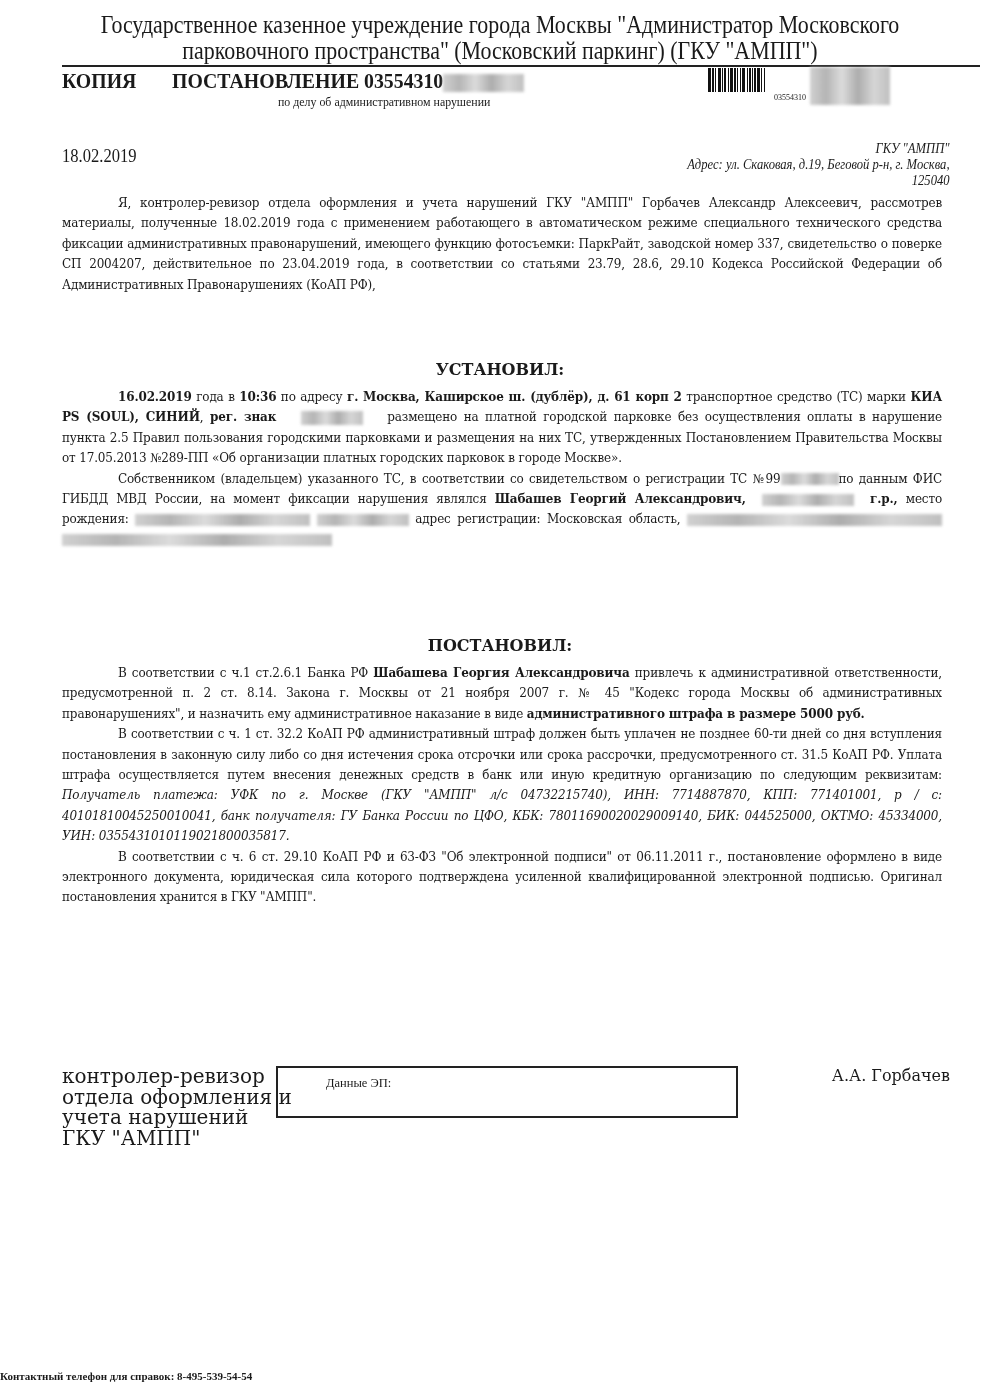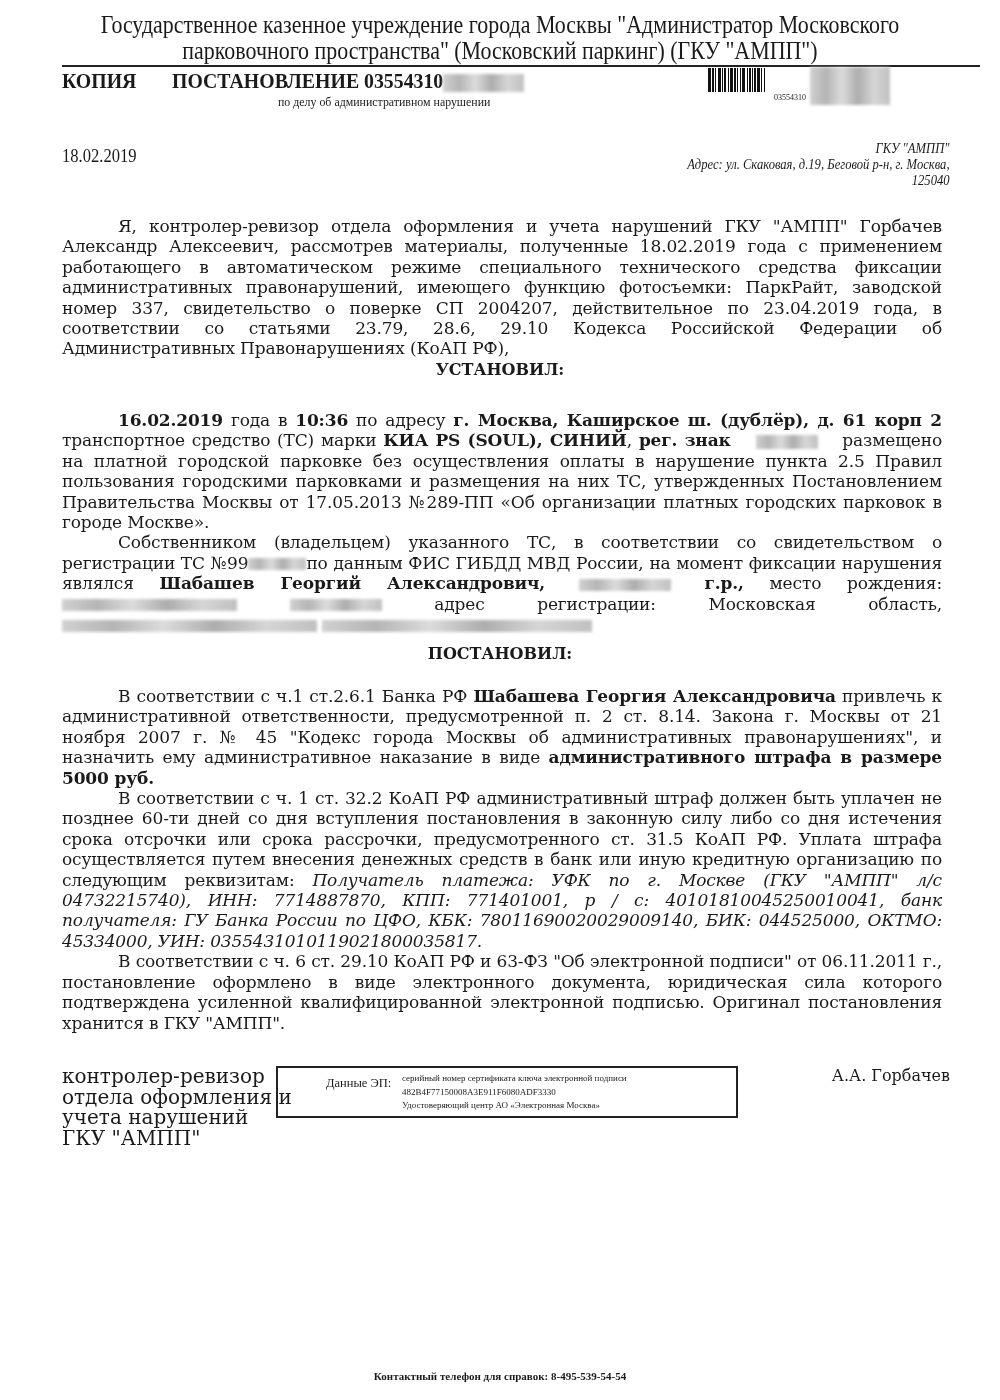--- a/index.html
+++ b/index.html
@@ -21,34 +21,34 @@
   .barcode span { display:block; height:100%; background:#111; }
   .bc-blur { position:absolute; left:810px; top:67px; width:80px; height:38px; }
   .bc-num { position:absolute; left:774px; top:93px; font-family:"Liberation Serif", serif; font-size:8px; }
 
   .date { position:absolute; left:62px; top:146px; font-family:"Liberation Serif", serif; font-size:18px;
           transform:scaleX(0.92); transform-origin:0 0; }
   .org-block { position:absolute; right:50px; top:141px; text-align:right; font-family:"Liberation Serif", serif;
                font-style:italic; font-size:14px; line-height:16px; transform:scaleX(0.9); transform-origin:100% 0; }
 
   .body-text { position:absolute; left:62px; width:880px; font-family:"DejaVu Serif", serif;
-               font-size:17px; line-height:20.4px; text-align:justify; letter-spacing:-0.15px;margin-top:23px; }
+               font-size:12px; line-height:20.4px; text-align:justify; letter-spacing:-0.15px; }
   .body-text p { margin:0; text-indent:56px; }
   .sec-title { position:absolute; left:0; width:1000px; text-align:center; font-family:"DejaVu Serif", serif;
                font-weight:bold; font-size:16px; }
   b { font-weight:bold; }
   i { font-style:italic; }
 
   .sig-left { position:absolute; left:62px; top:1066px; font-family:"DejaVu Serif", serif;
               font-size:20px; line-height:20.5px; }
   .ep-box { position:absolute; left:276px; top:1066px; width:458px; height:48px; border:2px solid #222; }
   .ep-label { position:absolute; left:48px; top:8px; font-family:"Liberation Serif", serif; font-size:12.5px; }
   .ep-lines { position:absolute; left:124px; top:4px; font-family:"Liberation Serif", serif; font-size:9px; line-height:13.5px; }
   .sig-right { position:absolute; right:50px; top:1066px; font-family:"DejaVu Serif", serif; font-size:16px; }
-  .footer { position:absolute; left:0; width:1000px; top:1370px; text-align:center; font-family:"Liberation Serif", serif;
+  .footer { position:absolute; left:0; width:1000px; top:1370px; font-family:"Liberation Serif", serif;
             font-weight:bold; font-size:11px; }
 </style>
 </head>
 <body>
 
 <div class="hdr-title">
   <div>Государственное казенное учреждение города Москвы "Администратор Московского</div>
   <div>парковочного пространства" (Московский паркинг) (ГКУ "АМПП")</div>
 </div>
 <div class="hdr-rule"></div>
@@ -113,39 +113,34 @@
   <p>Я, контролер-ревизор отдела оформления и учета нарушений ГКУ "АМПП" Горбачев Александр Алексеевич, рассмотрев материалы, полученные 18.02.2019 года с применением работающего в автоматическом режиме специального технического средства фиксации административных правонарушений, имеющего функцию фотосъемки: ПаркРайт, заводской номер 337, свидетельство о поверке СП 2004207, действительное по 23.04.2019 года, в соответствии со статьями 23.79, 28.6, 29.10 Кодекса Российской Федерации об Административных Правонарушениях (КоАП РФ),</p>
 </div>
 
 <div class="sec-title" style="top:360px;">УСТАНОВИЛ:</div>
 
 <div class="body-text" style="top:387px;">
   <p><b>16.02.2019</b><span> года в </span><b>10:36</b><span> по адресу </span><b>г. Москва, Каширское ш. (дублёр), д. 61 корп 2</b><span> транспортное средство (ТС) марки </span><b>КИА PS (SOUL), СИНИЙ</b><span>, </span><b>рег. знак</b> <span class="blur" style="width:62px;height:14px;margin:0 18px;"></span><span> размещено на платной городской парковке без осуществления оплаты в нарушение пункта 2.5 Правил пользования городскими парковками и размещения на них ТС, утвержденных Постановлением Правительства Москвы от 17.05.2013 №289-ПП «Об организации платных городских парковок в городе Москве».</span></p>
   <p><span>Собственником (владельцем) указанного ТС, в соответствии со свидетельством о регистрации ТС №99</span><span class="blur" style="width:58px;height:12px;"></span><span>по данным ФИС ГИБДД МВД России, на момент фиксации нарушения являлся </span><b>Шабашев Георгий Александрович,</b> <span class="blur" style="width:92px;height:12px;margin:0 8px;"></span> <b>г.р.,</b><span> место рождения: </span><span class="blur" style="width:175px;height:12px;"></span> <span class="blur" style="width:92px;height:12px;"></span><span> адрес регистрации: Московская область, </span><span class="blur" style="width:255px;height:12px;"></span> <span class="blur" style="width:270px;height:12px;"></span></p>
 </div>
 
-<div class="sec-title" style="top:636px;margin-top:8px;">ПОСТАНОВИЛ:</div>
+<div class="sec-title" style="top:636px;">ПОСТАНОВИЛ:</div>
 
 <div class="body-text" style="top:663px;">
   <p><span>В соответствии с ч.1 ст.2.6.1 Банка РФ </span><b>Шабашева Георгия Александровича</b><span> привлечь к административной ответственности, предусмотренной п. 2 ст. 8.14. Закона г. Москвы от 21 ноября 2007 г. № 45 "Кодекс города Москвы об административных правонарушениях", и назначить ему административное наказание в виде </span><b>административного штрафа в размере 5000 руб.</b></p>
   <p><span>В соответствии с ч. 1 ст. 32.2 КоАП РФ административный штраф должен быть уплачен не позднее 60-ти дней со дня вступления постановления в законную силу либо со дня истечения срока отсрочки или срока рассрочки, предусмотренного ст. 31.5 КоАП РФ. Уплата штрафа осуществляется путем внесения денежных средств в банк или иную кредитную организацию по следующим реквизитам: </span><i>Получатель платежа: УФК по г. Москве (ГКУ "АМПП" л/с 04732215740), ИНН: 7714887870, КПП: 771401001, р / с: 40101810045250010041, банк получателя: ГУ Банка России по ЦФО, КБК: 78011690020029009140, БИК: 044525000, ОКТМО: 45334000, УИН: 0355431010119021800035817.</i></p>
   <p>В соответствии с ч. 6 ст. 29.10 КоАП РФ и 63-ФЗ "Об электронной подписи" от 06.11.2011 г., постановление оформлено в виде электронного документа, юридическая сила которого подтверждена усиленной квалифицированной электронной подписью. Оригинал постановления хранится в ГКУ "АМПП".</p>
 </div>
 
 <div class="sig-left">
   <div>контролер-ревизор</div>
   <div>отдела оформления и</div>
   <div>учета нарушений</div>
   <div>ГКУ "АМПП"</div>
 </div>
 
 <div class="ep-box">
   <div class="ep-label">Данные ЭП:</div>
-  <div class="ep-lines">
-    <div>серийный номер сертификата ключа электронной подписи</div>
-    <div>482B4F77150008A3E911F6080ADF3330</div>
-    <div>Удостоверяющий центр АО «Электронная Москва»</div>
-  </div>
 </div>
 
 <div class="sig-right">А.А. Горбачев</div>
 
 <div class="footer">Контактный телефон для справок: 8-495-539-54-54</div>
 
 </body></html>

